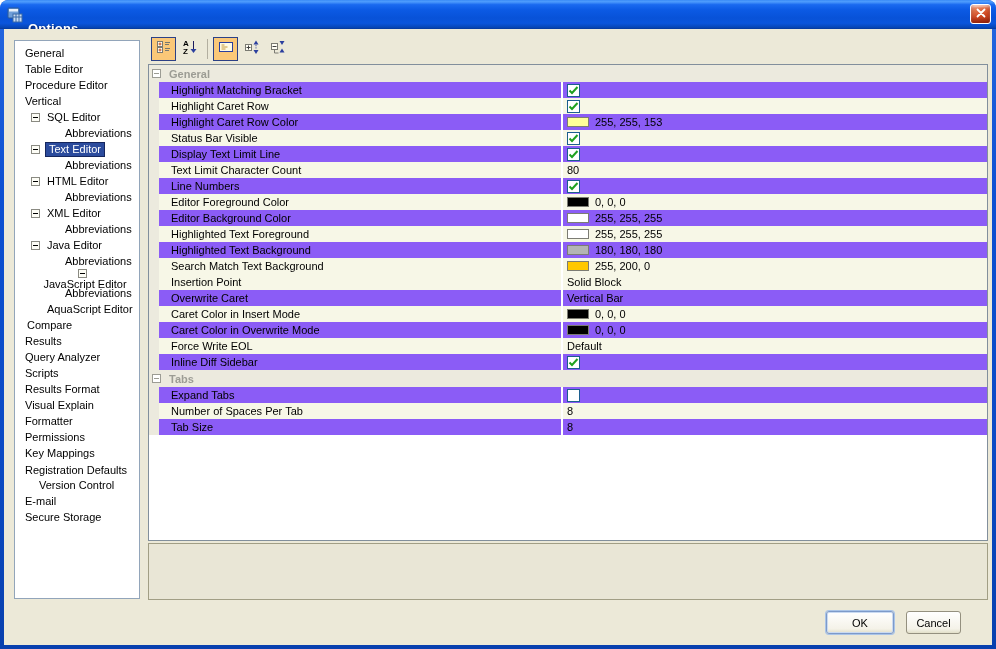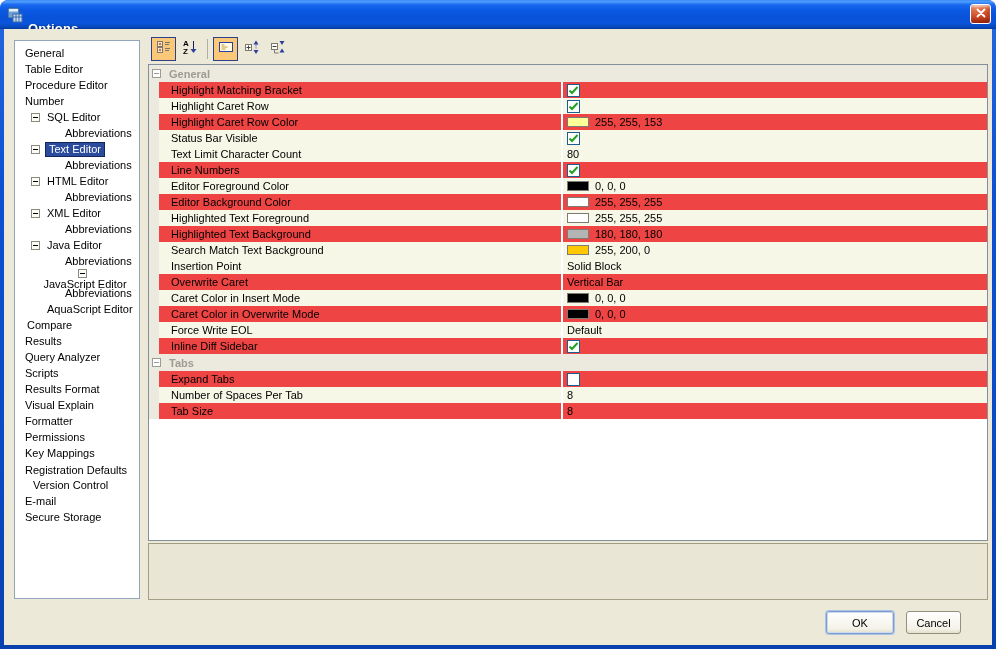--- a/index.html
+++ b/index.html
@@ -54,21 +54,21 @@
   .tsep { width:1px; height:20px; background:#b3afa0; margin:0 5px 0 4px; flex:none; }
   
   .grid {
     position:absolute; left:144px; top:35px; width:840px; height:477px;
     background:#fff; border:1px solid #828f9c; overflow:hidden; font-size:11px;
   }
   .sec-header { display:flex; height:17px; align-items:center; background:#eceade; color:#9c9c94; font-weight:bold; }
   .sec-header .toggle { margin:0 8px 0 3px; border-color:#9c9c94; background:#fff; }
   .sec-header .toggle::after { background:#9c9c94; }
   .prow { display:flex; height:16px; align-items:center; }
-  .prow.white { background:#ef4444; }
+  .prow.white { background:#8b5cf6; }
   .prow.alt { background:#f7f7e7; }
   .prow .gutter { width:10px; height:16px; background:#eceade; flex:none; }
   .prow .plabel {
     width:404px; padding-left:12px; border-right:2px solid #fff;
     overflow:hidden; white-space:nowrap; line-height:16px; flex:none;
   }
   .prow .pvalue { flex:1; padding-left:4px; display:flex; align-items:center; gap:6px; line-height:16px; }
   .checkbox {
     width:13px; height:13px; border:1px solid #1c5e8f; background:#fff;
     display:flex; align-items:center; justify-content:center; flex:none;
@@ -116,21 +116,21 @@
         <div class="tree-item" style="padding-left: 8px;">
           <span class="tree-label">General</span>
         </div>
         <div class="tree-item" style="padding-left: 8px;">
           <span class="tree-label">Table Editor</span>
         </div>
         <div class="tree-item" style="padding-left: 8px;">
           <span class="tree-label">Procedure Editor</span>
         </div>
         <div class="tree-item" style="padding-left: 8px;">
-          <span class="tree-label">Number</span>
+          <span class="tree-label">Vertical</span>
         </div>
         <div class="tree-item" style="padding-left: 16px;">
           <span class="toggle"></span>
           <span class="tree-label">SQL Editor</span>
         </div>
         <div class="tree-item" style="padding-left: 48px;">
           <span class="tree-label">Abbreviations</span>
         </div>
         <div class="tree-item" style="padding-left: 16px;">
           <span class="toggle"></span>
@@ -193,21 +193,21 @@
         </div>
         <div class="tree-item" style="padding-left: 8px;">
           <span class="tree-label">Permissions</span>
         </div>
         <div class="tree-item" style="padding-left: 8px;">
           <span class="tree-label">Key Mappings</span>
         </div>
         <div class="tree-item" style="padding-left: 8px; align-items: flex-end;">
           <span class="tree-label">Registration Defaults</span>
         </div>
-        <div class="tree-item" style="padding-left: 16px;">
+        <div class="tree-item" style="padding-left: 22px;">
           <span class="tree-label">Version Control</span>
         </div>
         <div class="tree-item" style="padding-left: 8px;">
           <span class="tree-label">E-mail</span>
         </div>
         <div class="tree-item" style="padding-left: 8px;">
           <span class="tree-label">Secure Storage</span>
         </div>
       </div>
     <div class="toolbar" id="toolbar">
@@ -293,20 +293,31 @@
           <span class="gutter"></span>
           <span class="plabel">Status Bar Visible</span>
           <span class="pvalue">
             <span class="checkbox">
               <svg width="11" height="11" viewBox="0 0 11 11">
                 <path d="M1.5 5.5 L4 8 L9.5 2" stroke="#1fa11f" stroke-width="2" fill="none"></path>
               </svg>
             </span>
           </span>
         </div>
+        <div class="prow white">
+          <span class="gutter"></span>
+          <span class="plabel">Display Text Limit Line</span>
+          <span class="pvalue">
+            <span class="checkbox">
+              <svg width="11" height="11" viewBox="0 0 11 11">
+                <path d="M1.5 5.5 L4 8 L9.5 2" stroke="#1fa11f" stroke-width="2" fill="none"></path>
+              </svg>
+            </span>
+          </span>
+        </div>
         <div class="prow alt">
           <span class="gutter"></span>
           <span class="plabel">Text Limit Character Count</span>
           <span class="pvalue">
             <span class="valtext">80</span>
           </span>
         </div>
         <div class="prow white">
           <span class="gutter"></span>
           <span class="plabel">Line Numbers</span>

